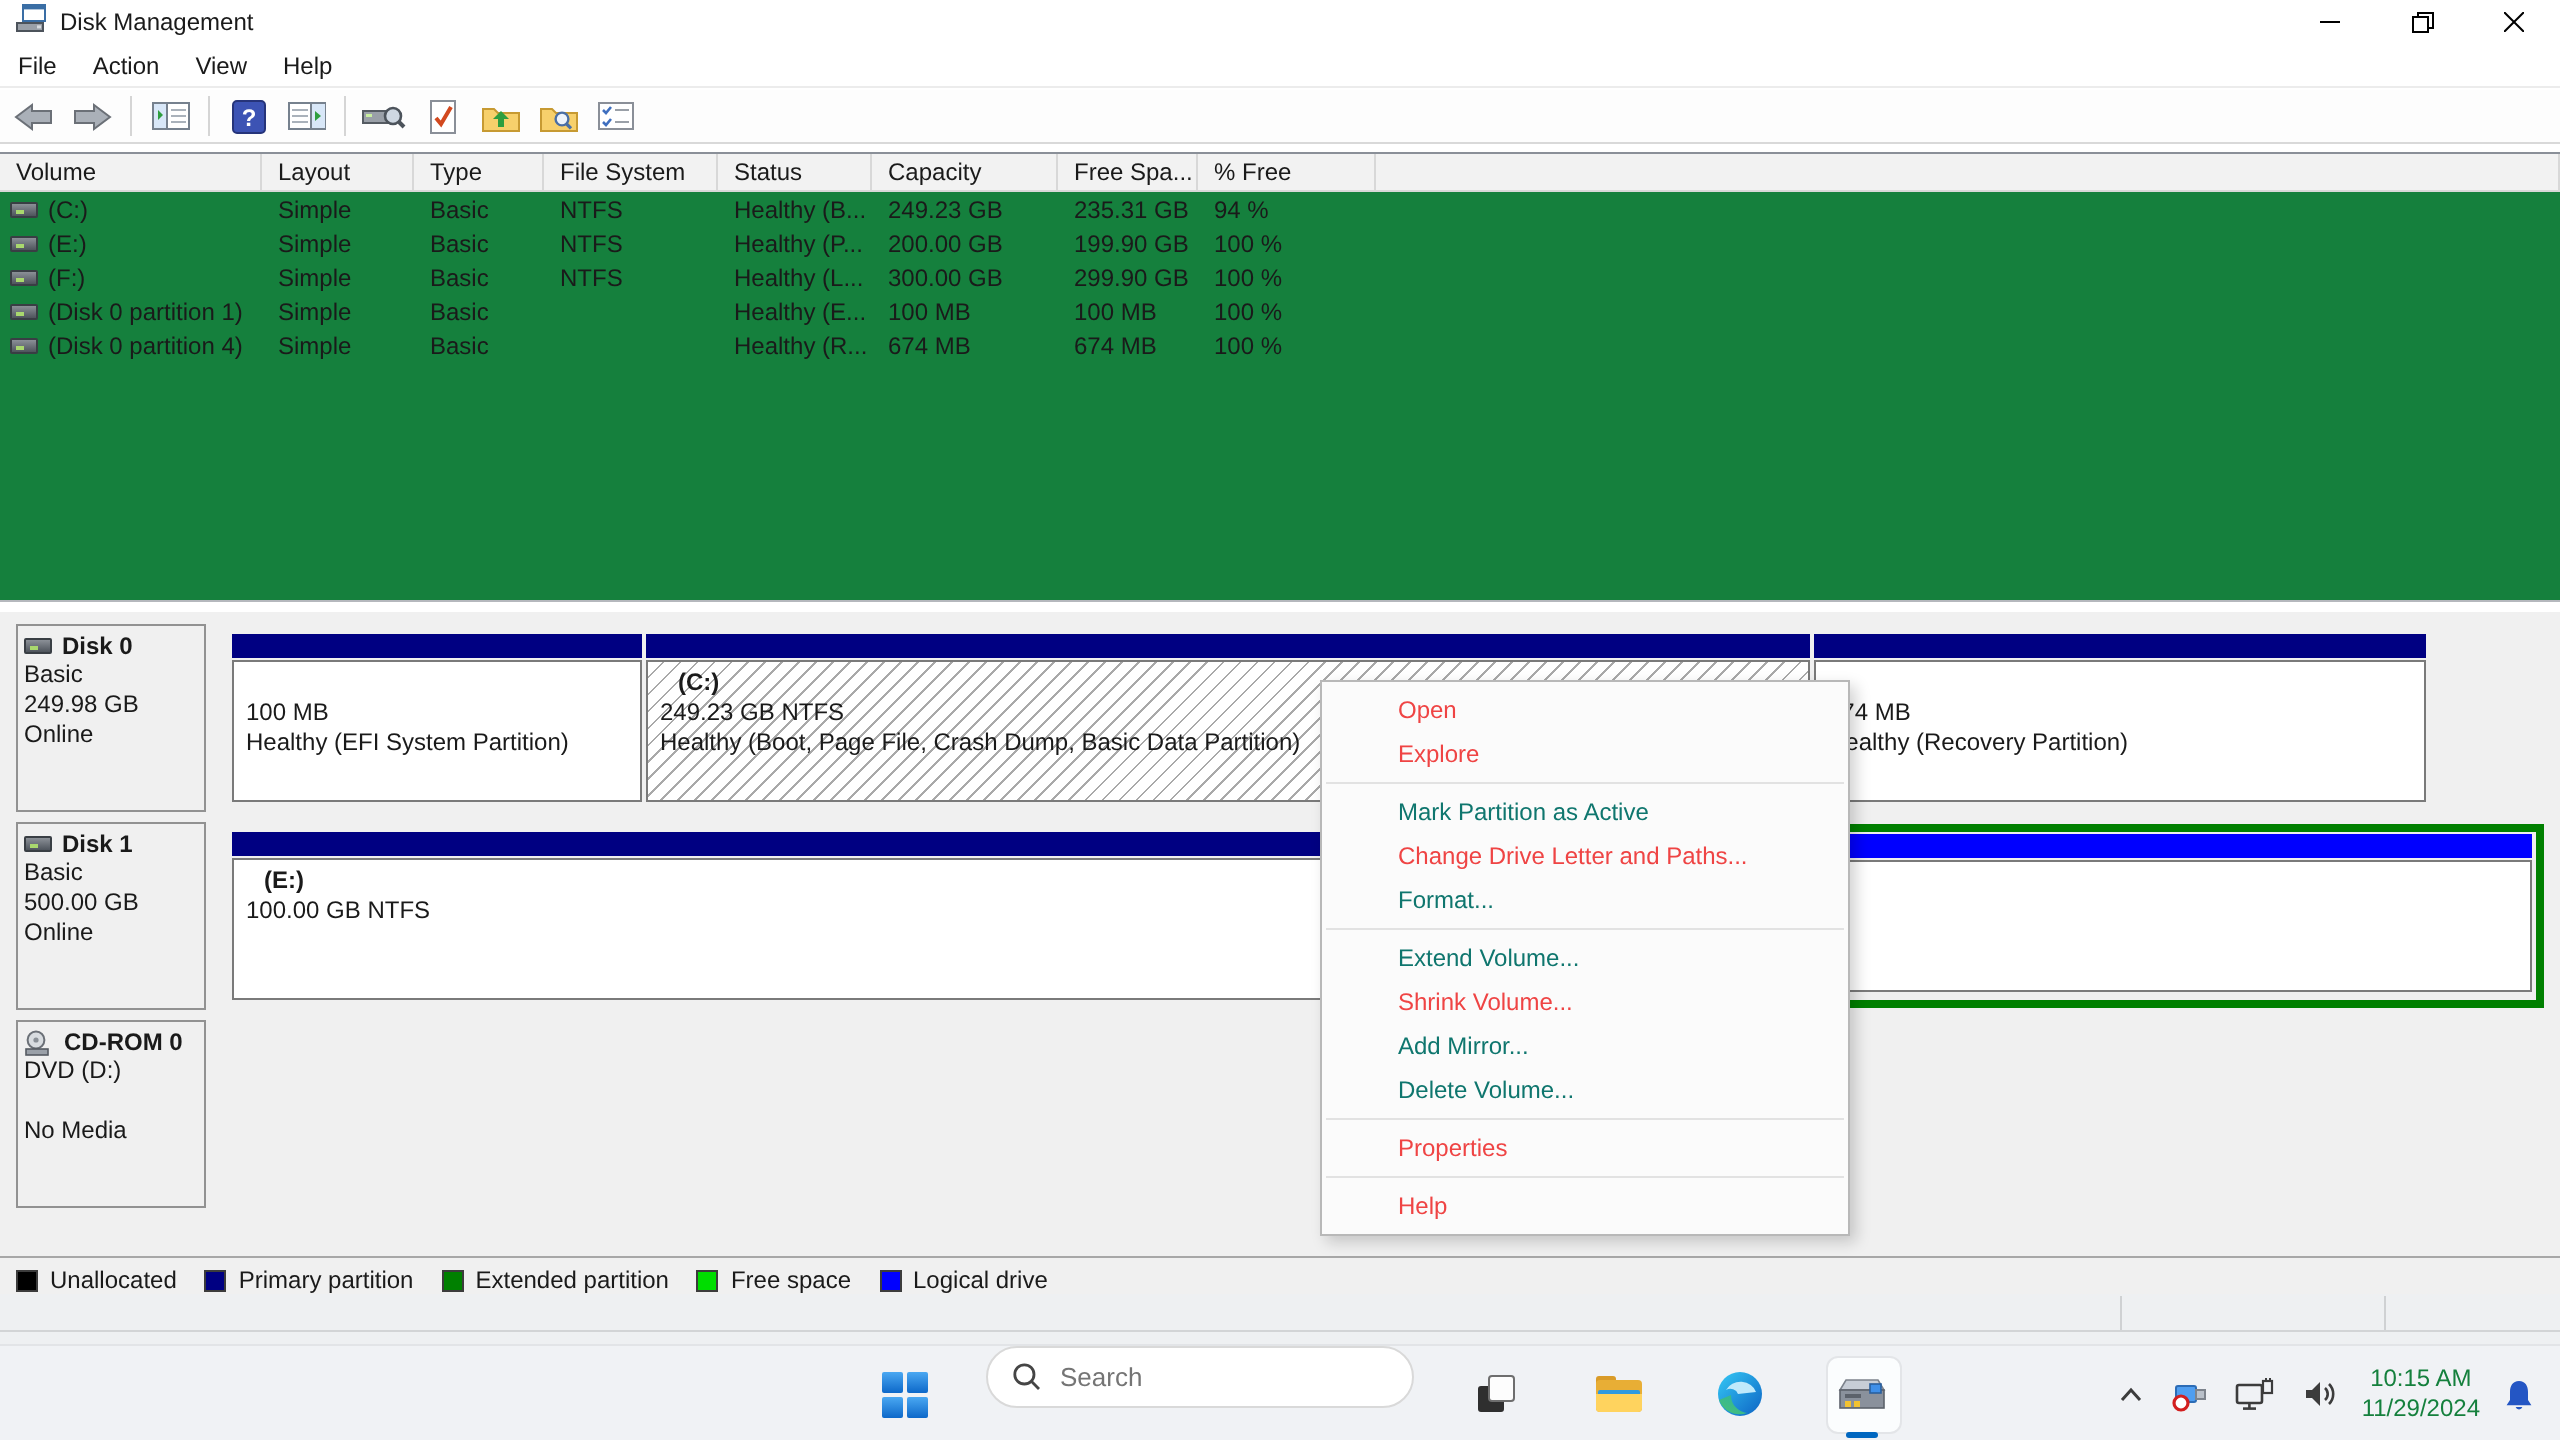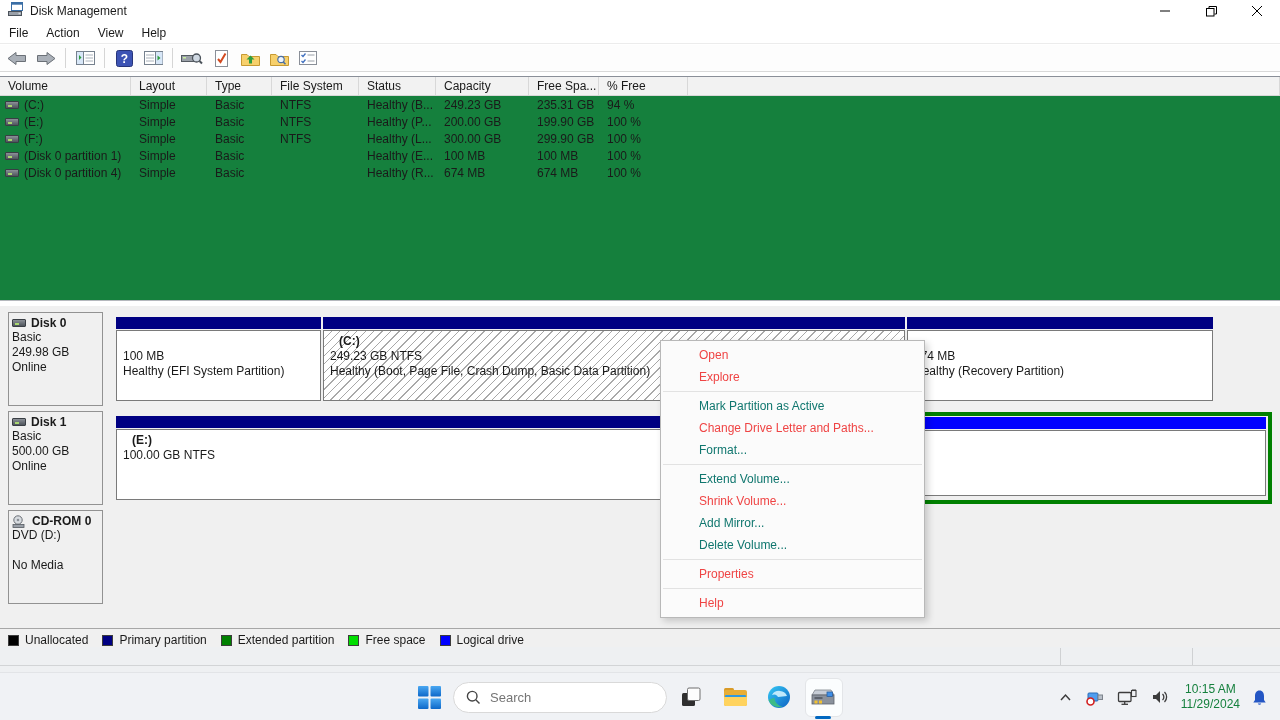--- a/index.html
+++ b/index.html
@@ -73,21 +73,21 @@
   .csep { height:1px; background:#e2e2e2; margin:3px 2px; }
 
   
   .statusstrip { position:absolute; left:0; top:647px; width:1280px; height:25px; background:#eef0f2; }
   .ss-line { position:absolute; left:0; top:18px; width:1280px; border-top:1px solid #d2d4d6; }
   .ss-div { position:absolute; top:1px; height:17px; border-left:1px solid #cfd1d3; }
 
   
   .taskbar { position:absolute; left:0; top:672px; width:1280px; height:48px; background:#f0f2f5;
     border-top:1px solid #e2e4e7; }
-  .tb-center { position:absolute; left:409px; top:0; height:48px; display:flex; align-items:center; gap:4px; }
+  .tb-center { position:absolute; left:432px; top:0; height:48px; display:flex; gap:21px; }
   .tb-cell { width:40px; height:48px; display:flex; align-items:center; justify-content:center; position:relative; }
   .tb-cell.active::before { content:''; position:absolute; left:2px; top:5px; width:36px; height:37px;
     background:#fbfdfe; border:1px solid #e3e5e8; border-radius:6px; }
   .tb-cell.active::after { content:''; position:absolute; bottom:2px; left:12px; width:16px; height:3px;
     background:#0067c0; border-radius:2px; }
   .tb-cell svg { position:relative; }
   .search { width:214px; height:31px; border-radius:16px; background:#ffffff; border:1px solid #d9d9d9;
     display:flex; align-items:center; padding-left:12px; gap:9px; }
   .search input { border:none; outline:none; font-size:13px; color:#5f5f5f; width:150px; background:transparent;
     font-family:"Liberation Sans","DejaVu Sans",sans-serif; }

